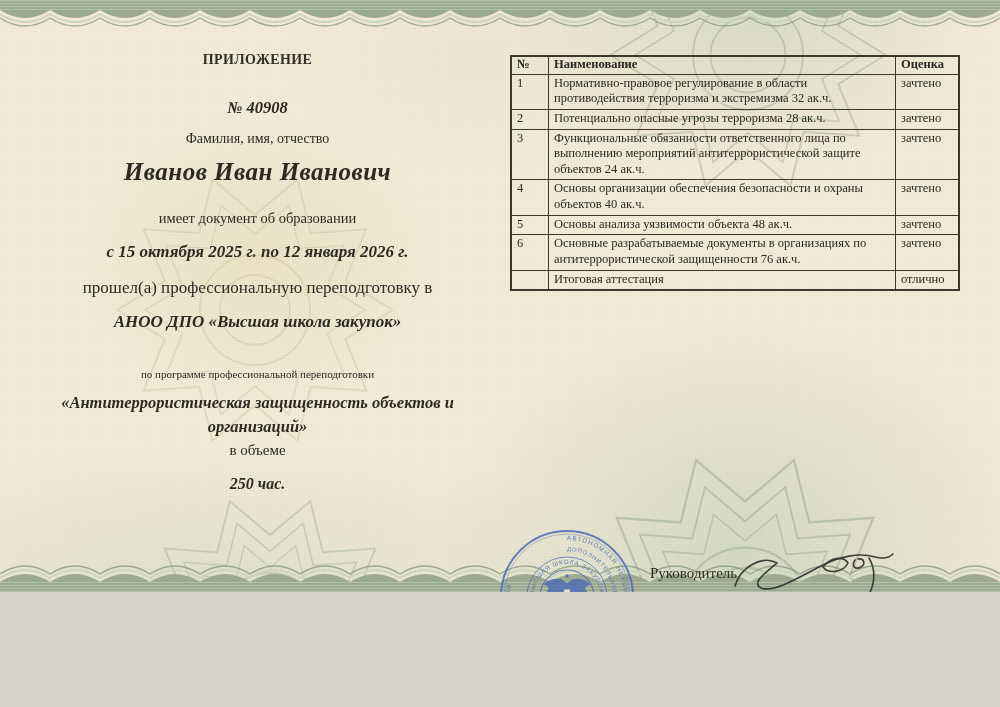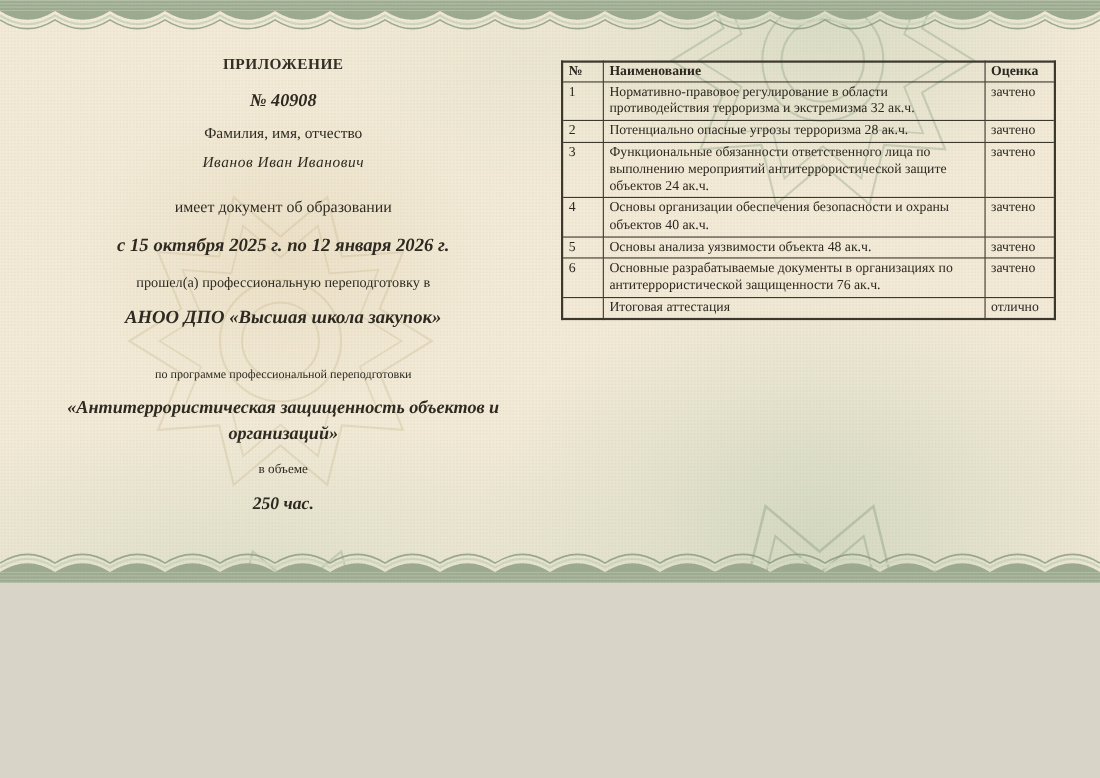--- a/index.html
+++ b/index.html
@@ -1,17 +1,17 @@
 <!DOCTYPE html>
 <html><head>
 <meta charset="utf-8">
 <style>
   html,body{margin:0;padding:0;background:#d8d4c8;}
   .page{
-    position:relative;width:1000px;height:530px;overflow:hidden;
+    position:relative;width:1000px;height:592px;overflow:hidden;
     font-family:"Liberation Serif","DejaVu Serif",serif;
     color:#2e2a21;
     background-color:#f2ead7;
     background-image:
       radial-gradient(ellipse 330px 210px at 75% 5%, rgba(198,209,183,.55), rgba(198,209,183,0) 72%),
       radial-gradient(ellipse 430px 330px at 74% 93%, rgba(193,206,180,.62), rgba(193,206,180,0) 72%),
       radial-gradient(ellipse 540px 190px at 22% 98%, rgba(204,213,189,.5), rgba(204,213,189,0) 75%),
       radial-gradient(ellipse 270px 210px at 26% 44%, rgba(227,212,179,.45), rgba(227,212,179,0) 70%),
       radial-gradient(ellipse 300px 170px at 48% 10%, rgba(221,221,197,.35), rgba(221,221,197,0) 70%);
   }
@@ -23,30 +23,30 @@
   .ornament{position:absolute;z-index:1;pointer-events:none;}
   .band{position:absolute;left:0;width:1000px;height:30px;z-index:2;}
   .band-top{top:0;}
   .band-bottom{bottom:0;transform:scaleY(-1);}
 
   .left-col{
     position:absolute;left:35px;top:50px;width:445px;z-index:4;
     text-align:center;
   }
   .doc-title{font-weight:bold;font-size:14px;letter-spacing:.4px;line-height:1.4;color:#332f27;}
-  .doc-number{margin-top:11px;font-size:16.5px;font-weight:bold;font-style:italic;}
+  .doc-number{margin-top:28px;font-size:16.5px;font-weight:bold;font-style:italic;}
   .fio-label{margin-top:13px;font-size:14px;}
-  .fio{margin-top:11px;font-size:14px;font-weight:normal;font-style:italic;letter-spacing:.5px;}
+  .fio{margin-top:11px;font-size:25px;font-weight:bold;font-style:italic;letter-spacing:.5px;}
   .plain-line{margin-top:24px;font-size:14.5px;}
   .bi-line{margin-top:15px;font-size:17px;font-weight:bold;font-style:italic;}
-  .passed{margin-top:16px;font-size:13px;}
+  .passed{margin-top:16px;font-size:17px;}
   .org{margin-top:14px;font-size:17px;font-weight:bold;font-style:italic;}
   .program-label{margin-top:36px;font-size:11px;}
   .program{margin-top:11px;font-size:16.5px;font-weight:bold;font-style:italic;line-height:1.45;}
-  .volume-label{margin-top:14px;font-size:12px;}
+  .volume-label{margin-top:4px;font-size:15px;}
   .volume{margin-top:16px;font-size:16px;font-weight:bold;font-style:italic;}
 
   .right-col{position:absolute;left:507px;top:55px;width:456px;z-index:4;}
   .intro{margin:0 0 14px 0;font-size:14.5px;line-height:1.45;text-align:justify;}
   table.disc{
     border-collapse:collapse;width:450px;margin-left:3px;
     font-size:12.5px;line-height:1.25;color:#2c2820;
   }
   table.disc th, table.disc td{
     border:1.6px solid #3c382e;vertical-align:top;

